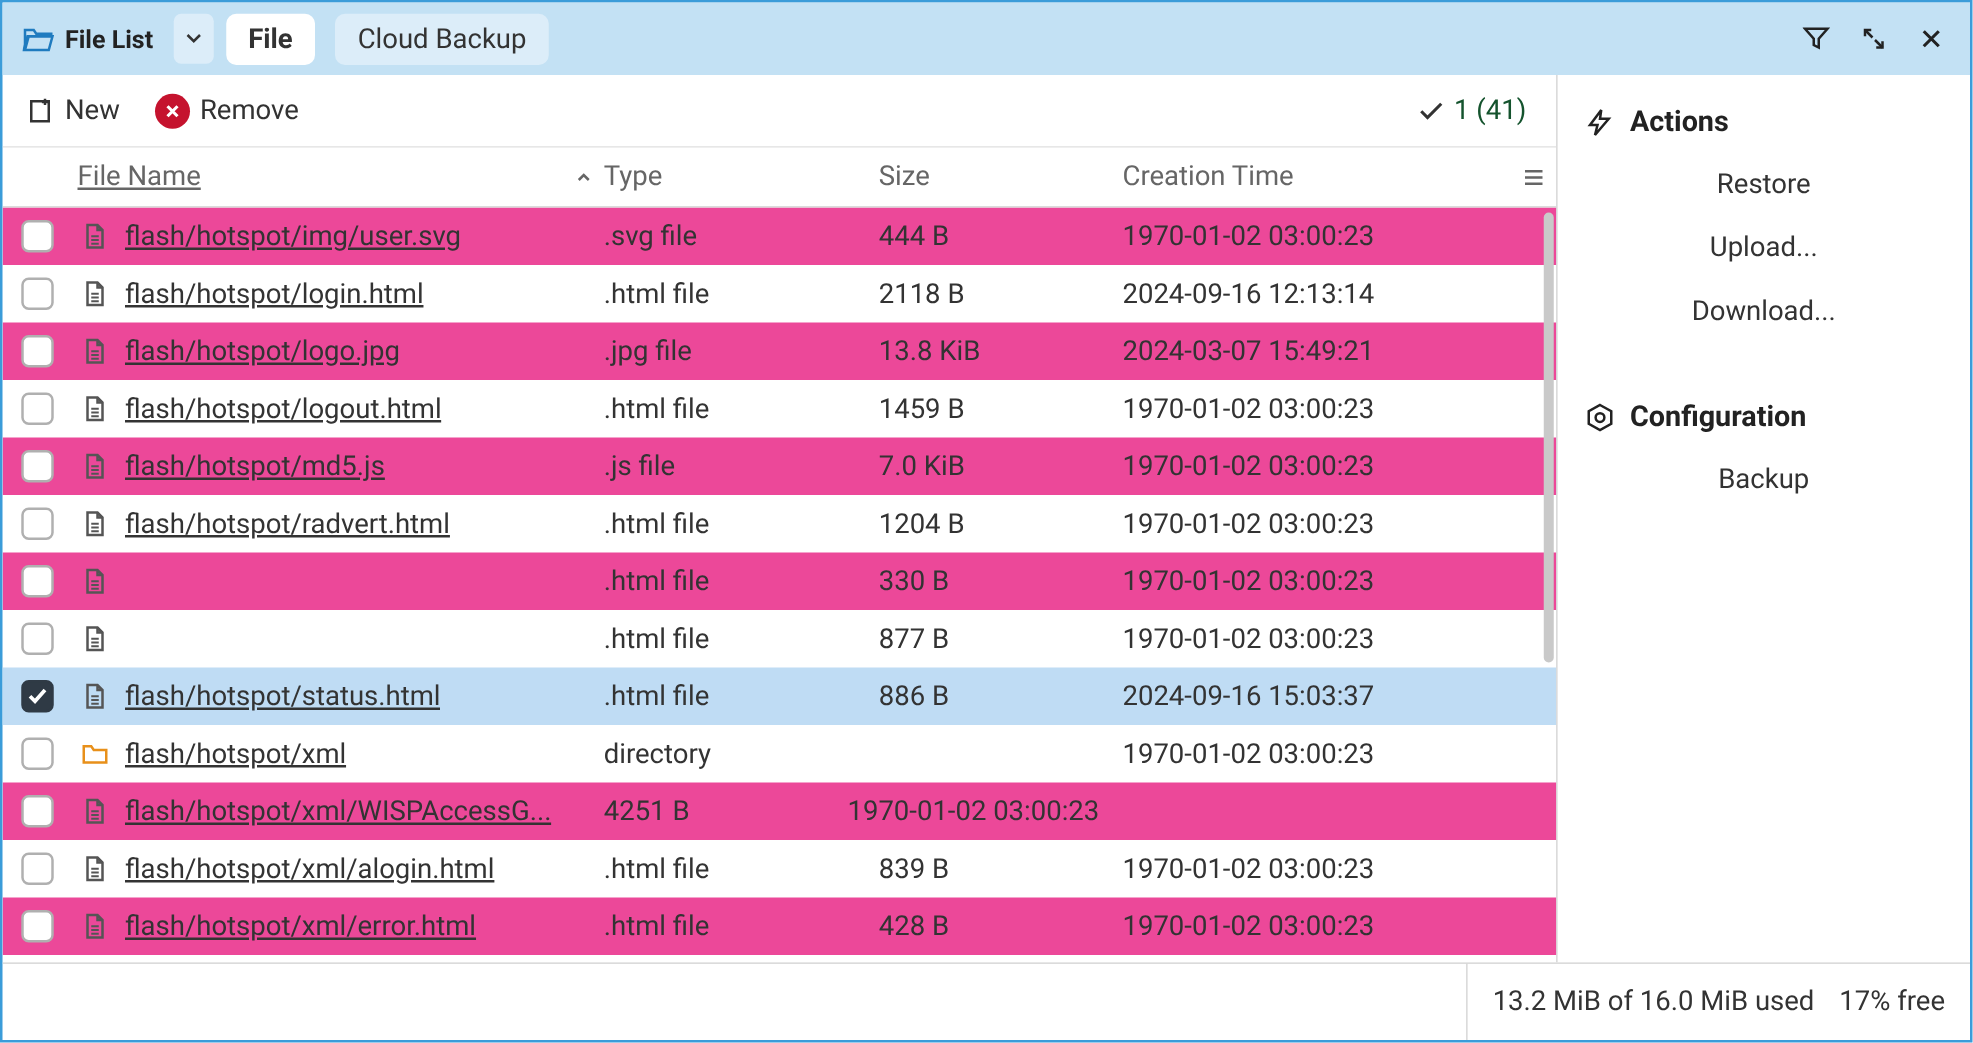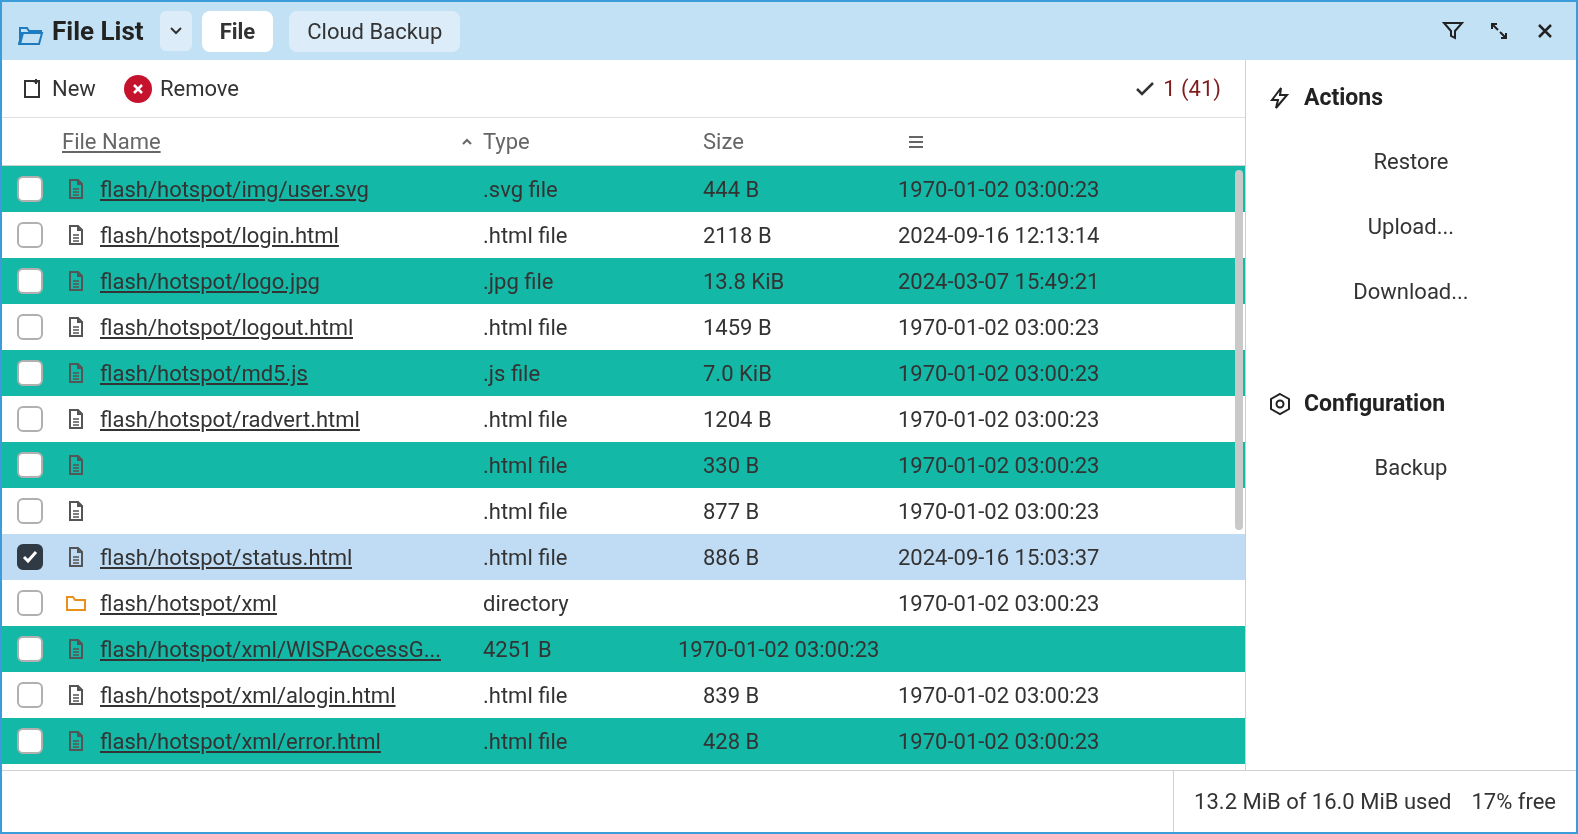--- a/index.html
+++ b/index.html
@@ -18,24 +18,24 @@
 .topbar {
   background: #c3e1f4;
   height: 58px;
   display: flex;
   align-items: center;
   padding: 0 10px;
   gap: 4px;
 }
 .title-group {
   display: flex;
-  align-items: flex-end;
+  align-items: center;
   gap: 8px;
   font-weight: 700;
-  font-size: 26px;
+  font-size: 20px;
   color: #222;
   padding: 0 6px;
 }
 .folder-icon {
   display: inline-flex;
   align-items: center;
 }
 .chevron-btn {
   width: 32px;
   height: 40px;
@@ -111,21 +111,21 @@
   display: flex;
   align-items: center;
   justify-content: center;
 }
 .toolbar-spacer { flex: 1; }
 .selection-info {
   display: flex;
   align-items: center;
   gap: 8px;
   font-size: 22px;
-  color: #7f1d1d;
+  color: #14532d;
   padding-right: 10px;
 }
 .table-header {
   display: flex;
   align-items: center;
   height: 48px;
   border-bottom: 1px solid #d0d0d0;
   color: #666;
   font-size: 22px;
 }
@@ -141,21 +141,21 @@
   overflow-y: auto;
   position: relative;
 }
 .row {
   display: flex;
   align-items: center;
   height: 46px;
   font-size: 22px;
   color: #333;
 }
-.row.striped { background: #14b8a6; }
+.row.striped { background: #ec4899; }
 .row.selected { background: #bfdcf4; }
 .checkbox {
   width: 26px;
   height: 26px;
   border: 2px solid #b0b0b0;
   border-radius: 6px;
   background: #fff;
   display: flex;
   align-items: center;
   justify-content: center;
@@ -180,21 +180,21 @@
 }
 .row .name-text {
   overflow: hidden;
   text-overflow: ellipsis;
 }
 .right-pane {
   width: 330px;
   padding: 18px 22px;
   display: flex;
   flex-direction: column;
-  gap: 24px;
+  gap: 10px;
 }
 .section-header {
   display: flex;
   align-items: center;
   gap: 12px;
   font-weight: 700;
   font-size: 23px;
   color: #222;
   margin-top: 6px;
   margin-bottom: 6px;
@@ -307,20 +307,21 @@
       <div class="col-name">
         <span>File Name</span>
         <span class="sort-caret">
           <svg width="12" height="10" viewBox="0 0 12 10">
               <path d="M2 7 L6 3 L10 7" fill="none" stroke="#666" stroke-width="2"></path>
             </svg>
         </span>
       </div>
       <div class="col-type">Type</div>
       <div class="col-size">Size</div>
+      <div class="col-time">Creation Time</div>
       <div class="col-menu">
         <svg width="16" height="14" viewBox="0 0 16 14">
             <path d="M1 2 h14 M1 7 h14 M1 12 h14" stroke="#666" stroke-width="2"></path>
           </svg>
       </div>
     </div>
 
     <div class="table-body" id="table-body">
       <div class="scroll-indicator"></div>
     <div class="row striped">

